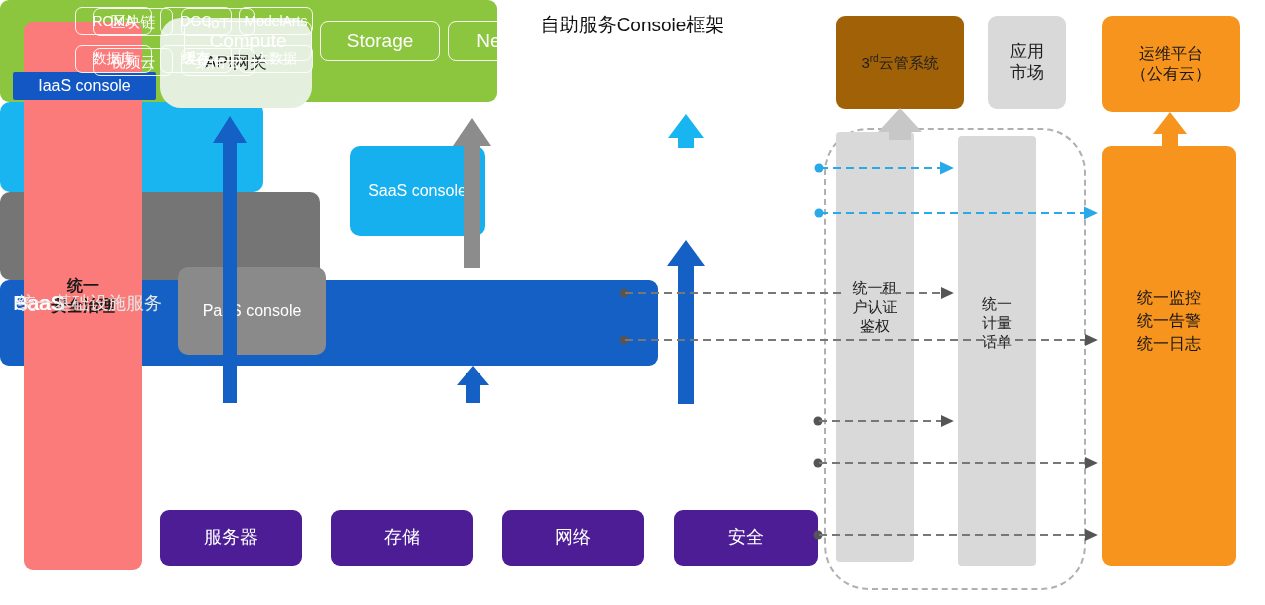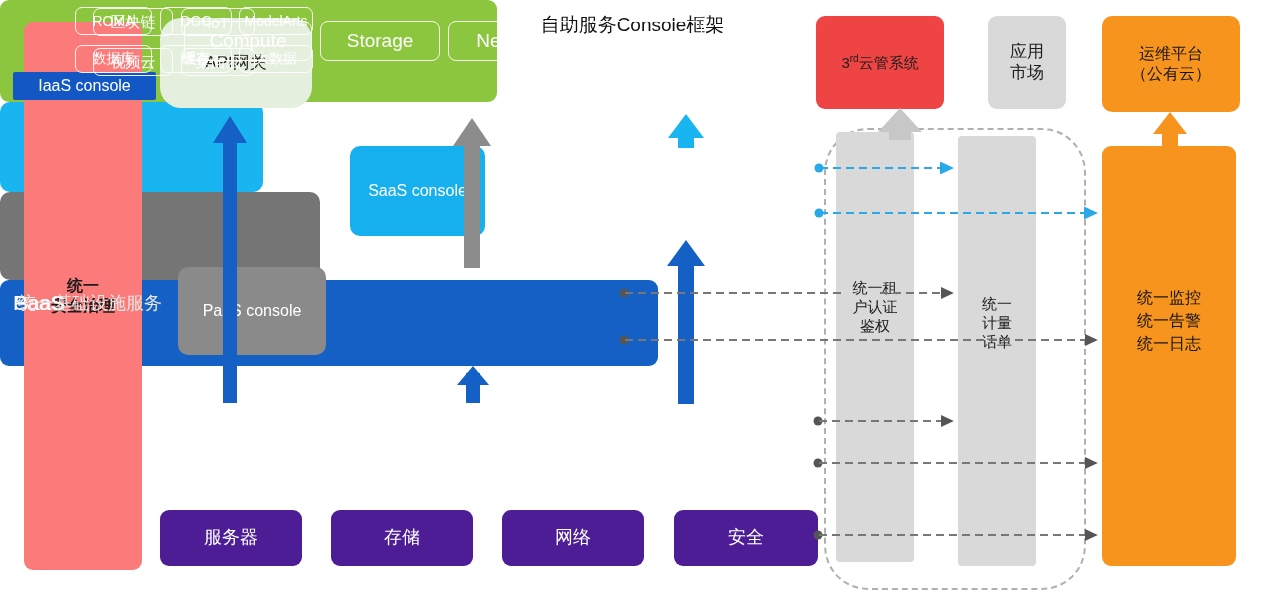--- a/index.html
+++ b/index.html
@@ -17,21 +17,21 @@
 
   
   .console{left:322px;top:18px;width:497px;height:102px;background:#8cc63e;border-radius:9px;}
   .console-title{position:absolute;left:0;right:0;top:12px;text-align:center;font-size:19px;color:#111;}
   .cbtn{position:absolute;top:72px;height:28px;display:flex;align-items:center;justify-content:center;border-radius:2px;color:#fff;font-size:16px;}
   .cbtn.iaas{left:13px;width:143px;background:#1257c4;}
   .cbtn.paas{left:178px;width:148px;background:#8a8a8a;}
   .cbtn.saas{left:350px;width:135px;background:#17b0ef;}
 
   
-  .g3rd{left:816px;top:16px;width:128px;height:93px;background:#ef4444;color:#1e1e1e;font-size:15px;border-radius:9px;}
+  .g3rd{left:836px;top:16px;width:128px;height:93px;background:#a16207;color:#1e1e1e;font-size:15px;border-radius:9px;}
   .gmarket{left:988px;top:16px;width:78px;height:93px;background:#d9d9d9;color:#1e1e1e;font-size:17px;border-radius:9px;}
   .g3rd sup{font-size:10px;vertical-align:super;}
 
   
   .ops{left:1102px;top:16px;width:138px;height:96px;background:#f7941e;color:#151515;font-size:16px;border-radius:10px;}
 
   
   .saas{left:554px;top:146px;width:263px;height:90px;background:#19b5f0;border-radius:10px;}
   .saas .lbl{position:absolute;left:14px;top:50%;transform:translateY(-50%);color:#fff;font-size:21px;}
   .saas .tag{position:absolute;height:26px;display:flex;align-items:center;justify-content:center;color:#fff;font-size:15px;}

